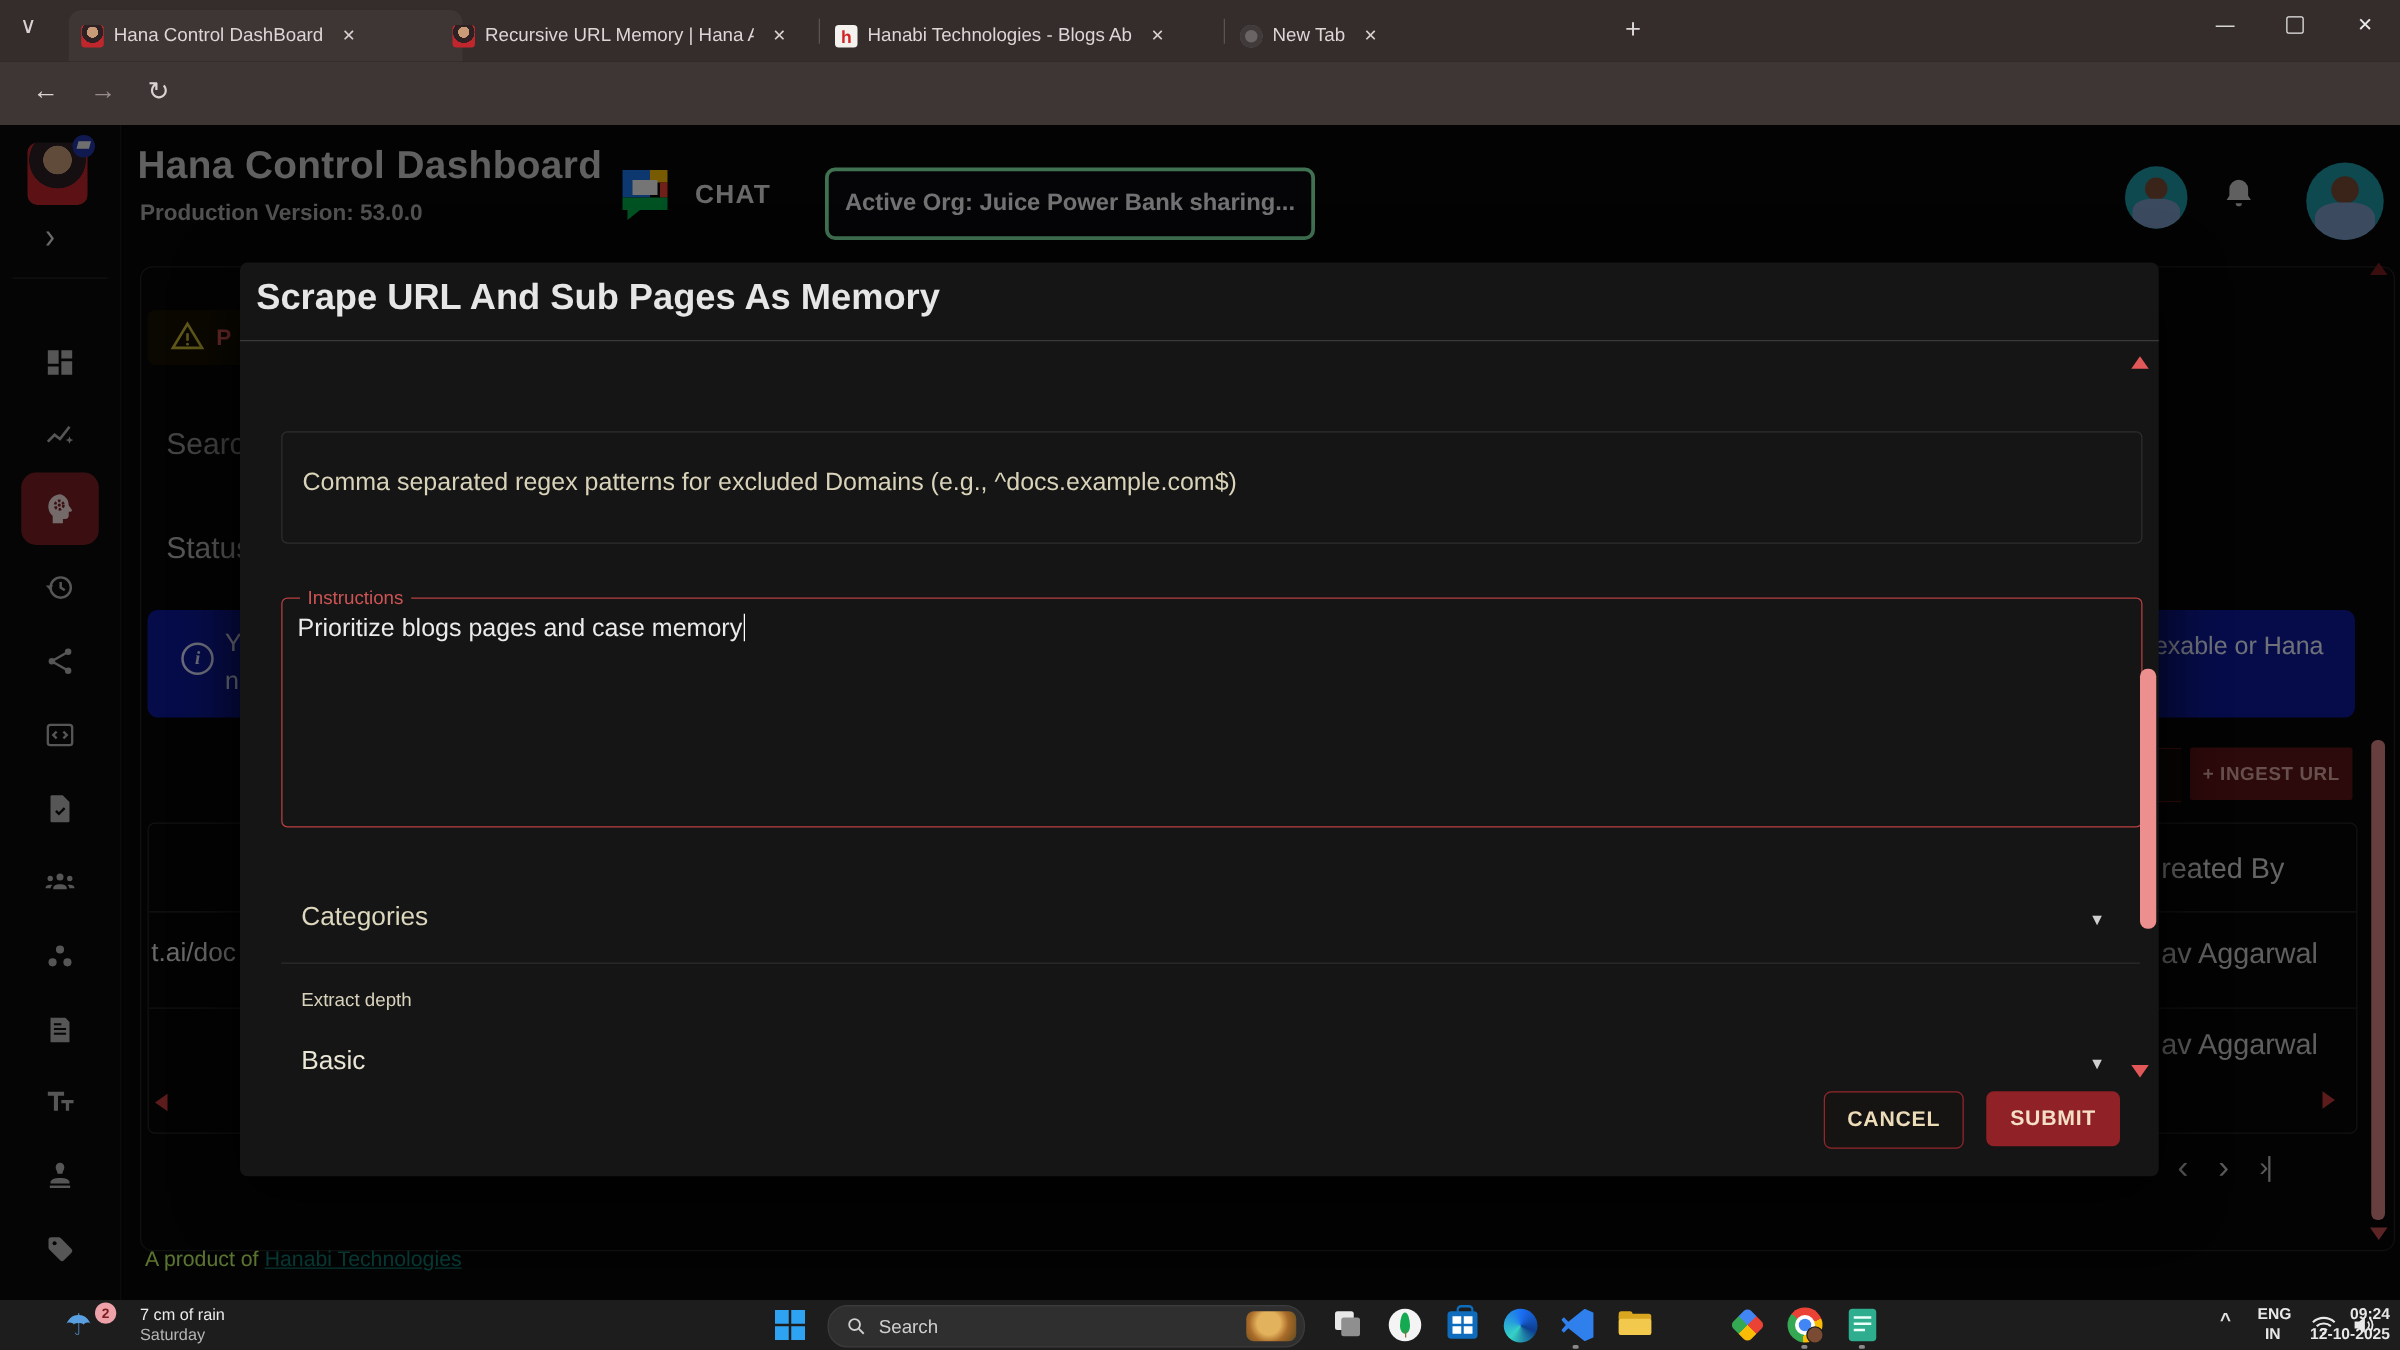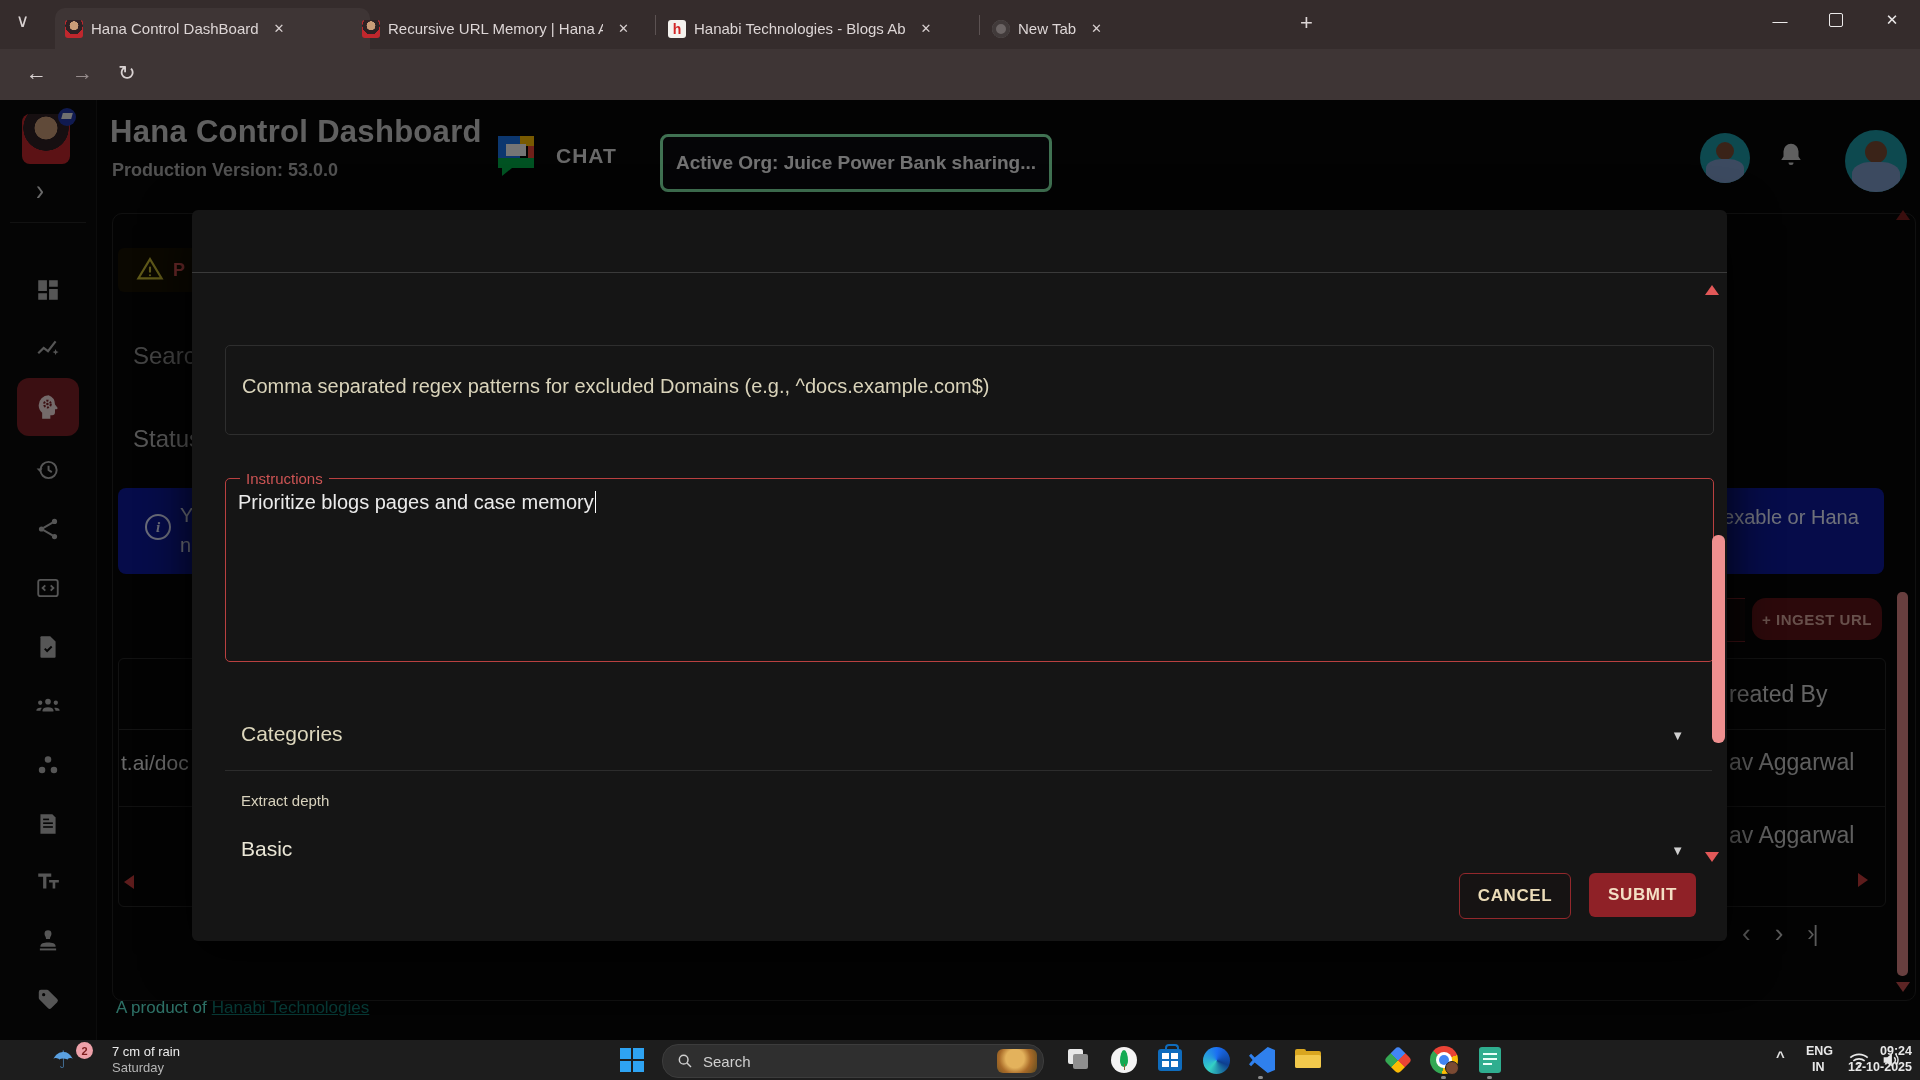--- a/index.html
+++ b/index.html
@@ -38,21 +38,21 @@
              display:flex;align-items:center;justify-content:center;font-size:19px;font-weight:bold;color:#efefef;}
   .avatar{border-radius:50%;background:#1d98a6;overflow:hidden;position:absolute;}
   .avatar .head{position:absolute;left:50%;top:18%;width:36%;height:36%;margin-left:-18%;border-radius:50%;background:#7a4a33;}
   .avatar .body{position:absolute;left:50%;top:52%;width:76%;height:48%;margin-left:-38%;border-radius:40% 40% 0 0;background:#7e9cc8;}
   
   .bgtxt{white-space:nowrap;}
   #banner{left:118px;top:388px;width:1766px;height:86px;background:#0d1a9b;border-radius:8px;}
   .ibadge{width:22px;height:22px;border:2px solid #dfe3ff;border-radius:50%;color:#dfe3ff;
           font-family:"Liberation Serif",serif;font-style:italic;font-weight:bold;font-size:15px;
           display:flex;align-items:center;justify-content:center;}
-  #ingest{left:1752px;top:498px;width:130px;height:42px;background:#5d1417;border-radius:14px;color:#d8a79e;
+  #ingest{left:1752px;top:498px;width:130px;height:42px;background:#5d1417;border-radius:2px;color:#d8a79e;
           font-size:15px;font-weight:bold;display:flex;align-items:center;justify-content:center;letter-spacing:.5px;}
   #tablecard{left:118px;top:558px;width:1766px;height:247px;border:1px solid #272727;border-radius:6px;}
   .tri{width:0;height:0;position:absolute;}
   
   #pg-thumb{left:1897px;top:492px;width:11px;height:384px;border-radius:5px;background:#d98484;}
   
   #backdrop{left:0;top:100px;width:1920px;height:940px;background:rgba(0,0,0,0.52);}
   
   #modal{left:192px;top:210px;width:1535px;height:731px;background:#151515;border-radius:6px;
          box-shadow:0 14px 50px rgba(0,0,0,.85);}
@@ -336,28 +336,29 @@
       <span>‹</span>
       <span>›</span>
       <span style="font-size:22px;letter-spacing:-2px;">›|</span>
     </div>
 
     <div class="abs tri tri-up" style="left:1896px;top:110px;border-bottom-color:#7a1e1e;"></div>
     <div class="abs" id="pg-thumb"></div>
     <div class="abs tri tri-down" style="left:1896px;top:882px;border-top-color:#c14d4d;"></div>
 
     <div class="abs flex" style="left:116px;top:898px;font-size:17px;gap:5px;">
-      <span style="color:#5eead4;">A product of</span>
+      <span style="color:#bef264;">A product of</span>
       <span style="color:#0f766e;text-decoration:underline;">Hanabi Technologies</span>
     </div>
   </div>
 
   <div class="abs" id="backdrop"></div>
 
   <div class="abs" id="modal">
+    <div class="abs" id="m-title">Scrape URL And Sub Pages As Memory</div>
     <div class="abs" id="m-div"></div>
 
     <div class="abs mfield" id="m-excl">
       <div class="abs" id="m-excl-ph">Comma separated regex patterns for excluded Domains (e.g., ^docs.example.com$)</div>
     </div>
 
     <div class="abs mfield" id="m-instr">
       <div class="abs" id="m-instr-label">Instructions</div>
       <div class="abs" id="m-instr-val"><span>Prioritize blogs pages and case memory</span><span class="cursor"></span></div>
     </div>

